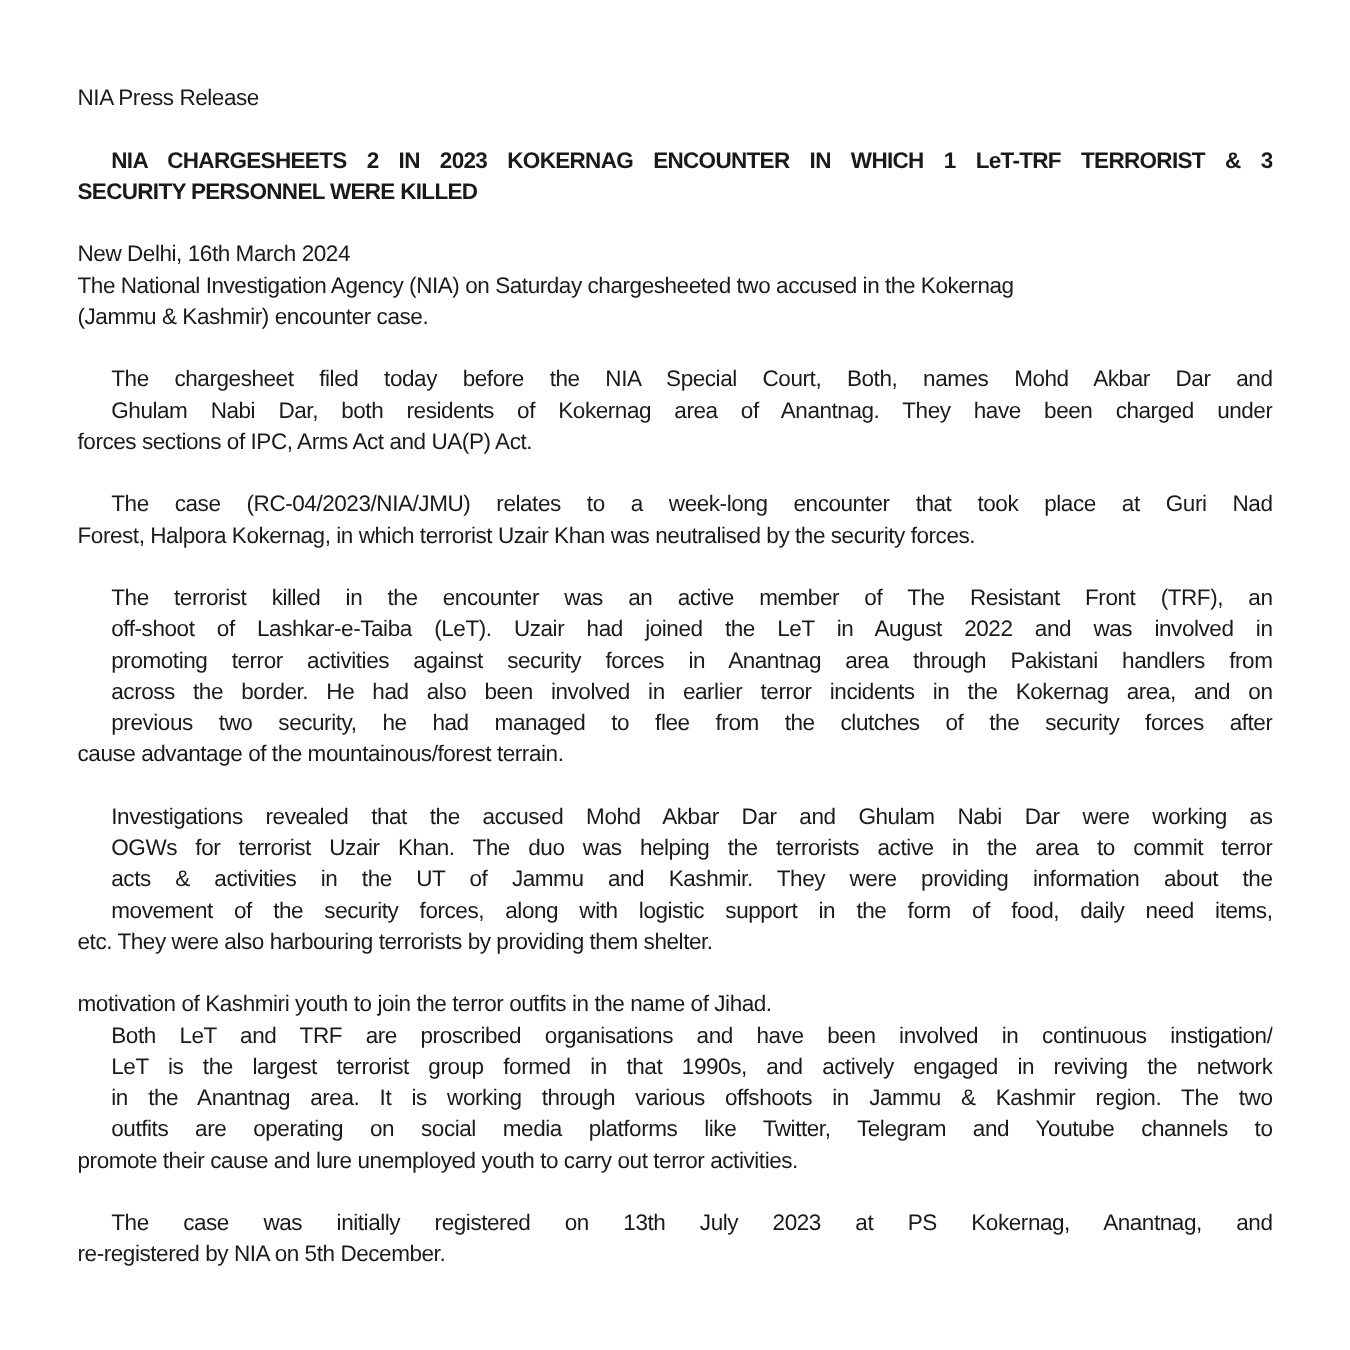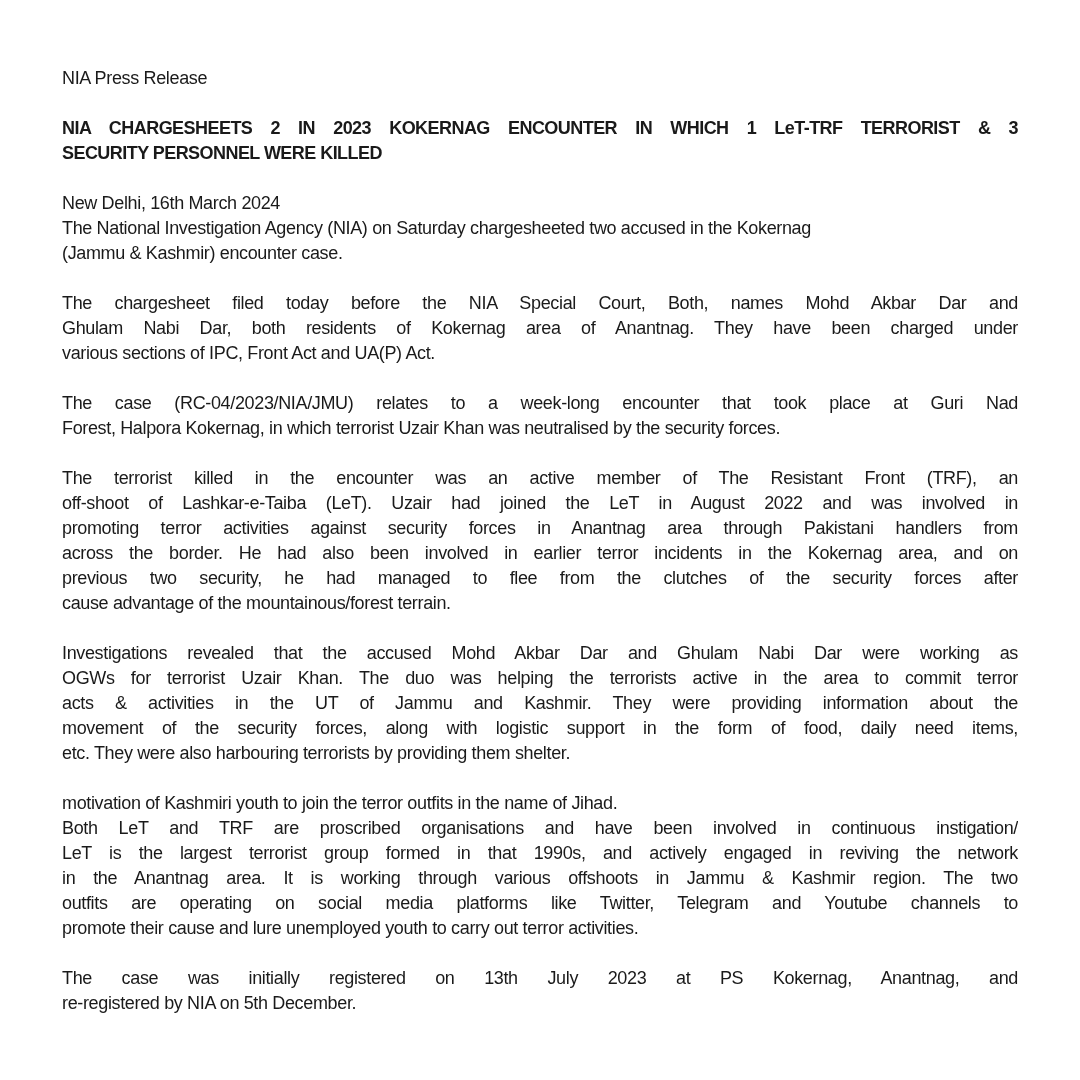--- a/index.html
+++ b/index.html
@@ -28,20 +28,21 @@
       height: 25px;
       white-space: nowrap;
       letter-spacing: -0.35px;
       word-spacing: 0px;
     }
     .line.j {
       text-align: justify;
       text-align-last: justify;
       white-space: normal;
       overflow: hidden;
+      margin-left: 27px;
     }
     .header-label {
       margin-bottom: 25px;
     }
     .headline .line {
       font-weight: bold;
       letter-spacing: -0.55px;
     }
     .headline {
       margin-bottom: 25px;
@@ -68,21 +69,21 @@
   <div class="line">New Delhi, 16th March 2024</div>
 
   <div class="para">
     <div class="line">The National Investigation Agency (NIA) on Saturday chargesheeted two accused in the Kokernag</div>
     <div class="line">(Jammu &amp; Kashmir) encounter case.</div>
   </div>
 
   <div class="para">
     <div class="line j">The chargesheet filed today before the NIA Special Court, Both, names Mohd Akbar Dar and</div>
     <div class="line j">Ghulam Nabi Dar, both residents of Kokernag area of Anantnag. They have been charged under</div>
-    <div class="line">various sections of IPC, Front Act and UA(P) Act.</div>
+    <div class="line">forces sections of IPC, Arms Act and UA(P) Act.</div>
   </div>
 
   <div class="para">
     <div class="line j">The case (RC-04/2023/NIA/JMU) relates to a week-long encounter that took place at Guri Nad</div>
     <div class="line">Forest, Halpora Kokernag, in which terrorist Uzair Khan was neutralised by the security forces.</div>
   </div>
 
   <div class="para">
     <div class="line j">The terrorist killed in the encounter was an active member of The Resistant Front (TRF), an</div>
     <div class="line j">off-shoot of Lashkar-e-Taiba (LeT).  Uzair had joined the LeT in August 2022 and was involved in</div>

